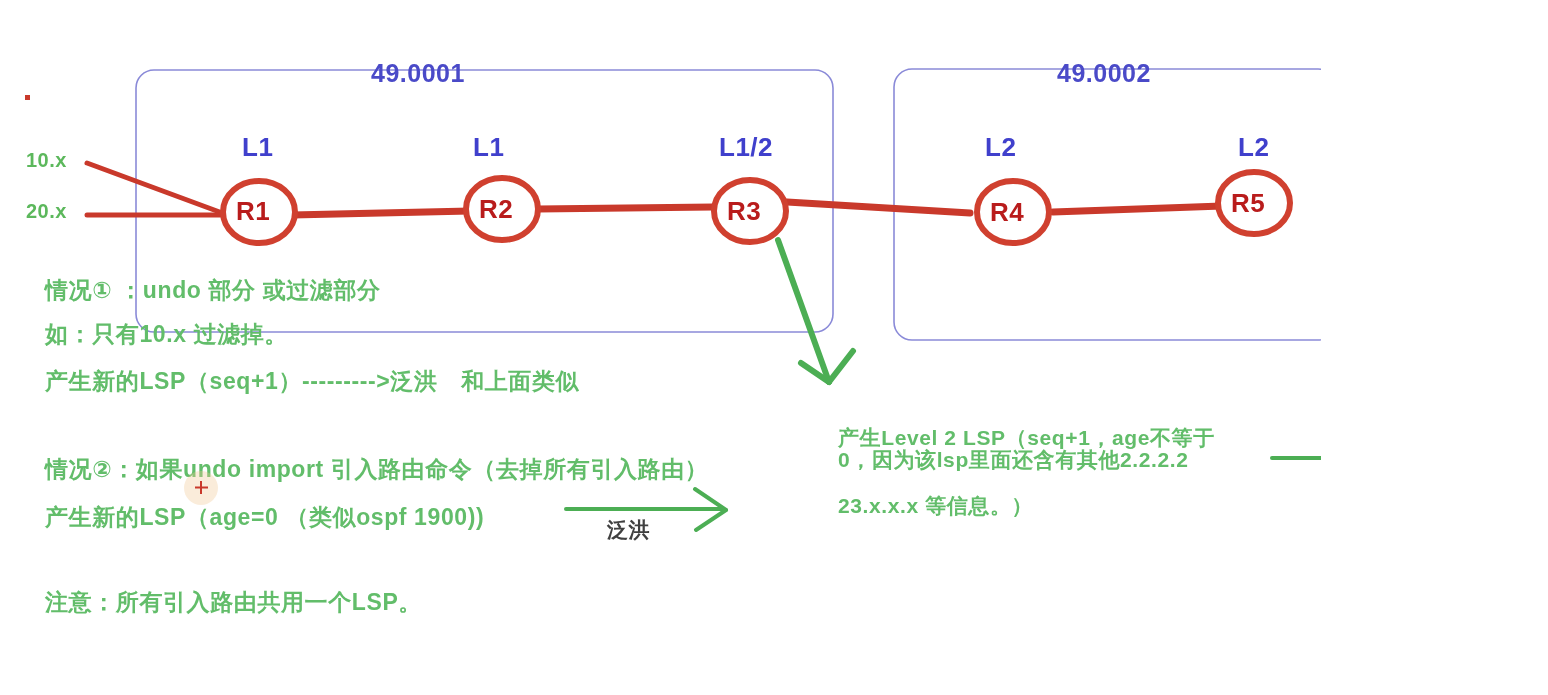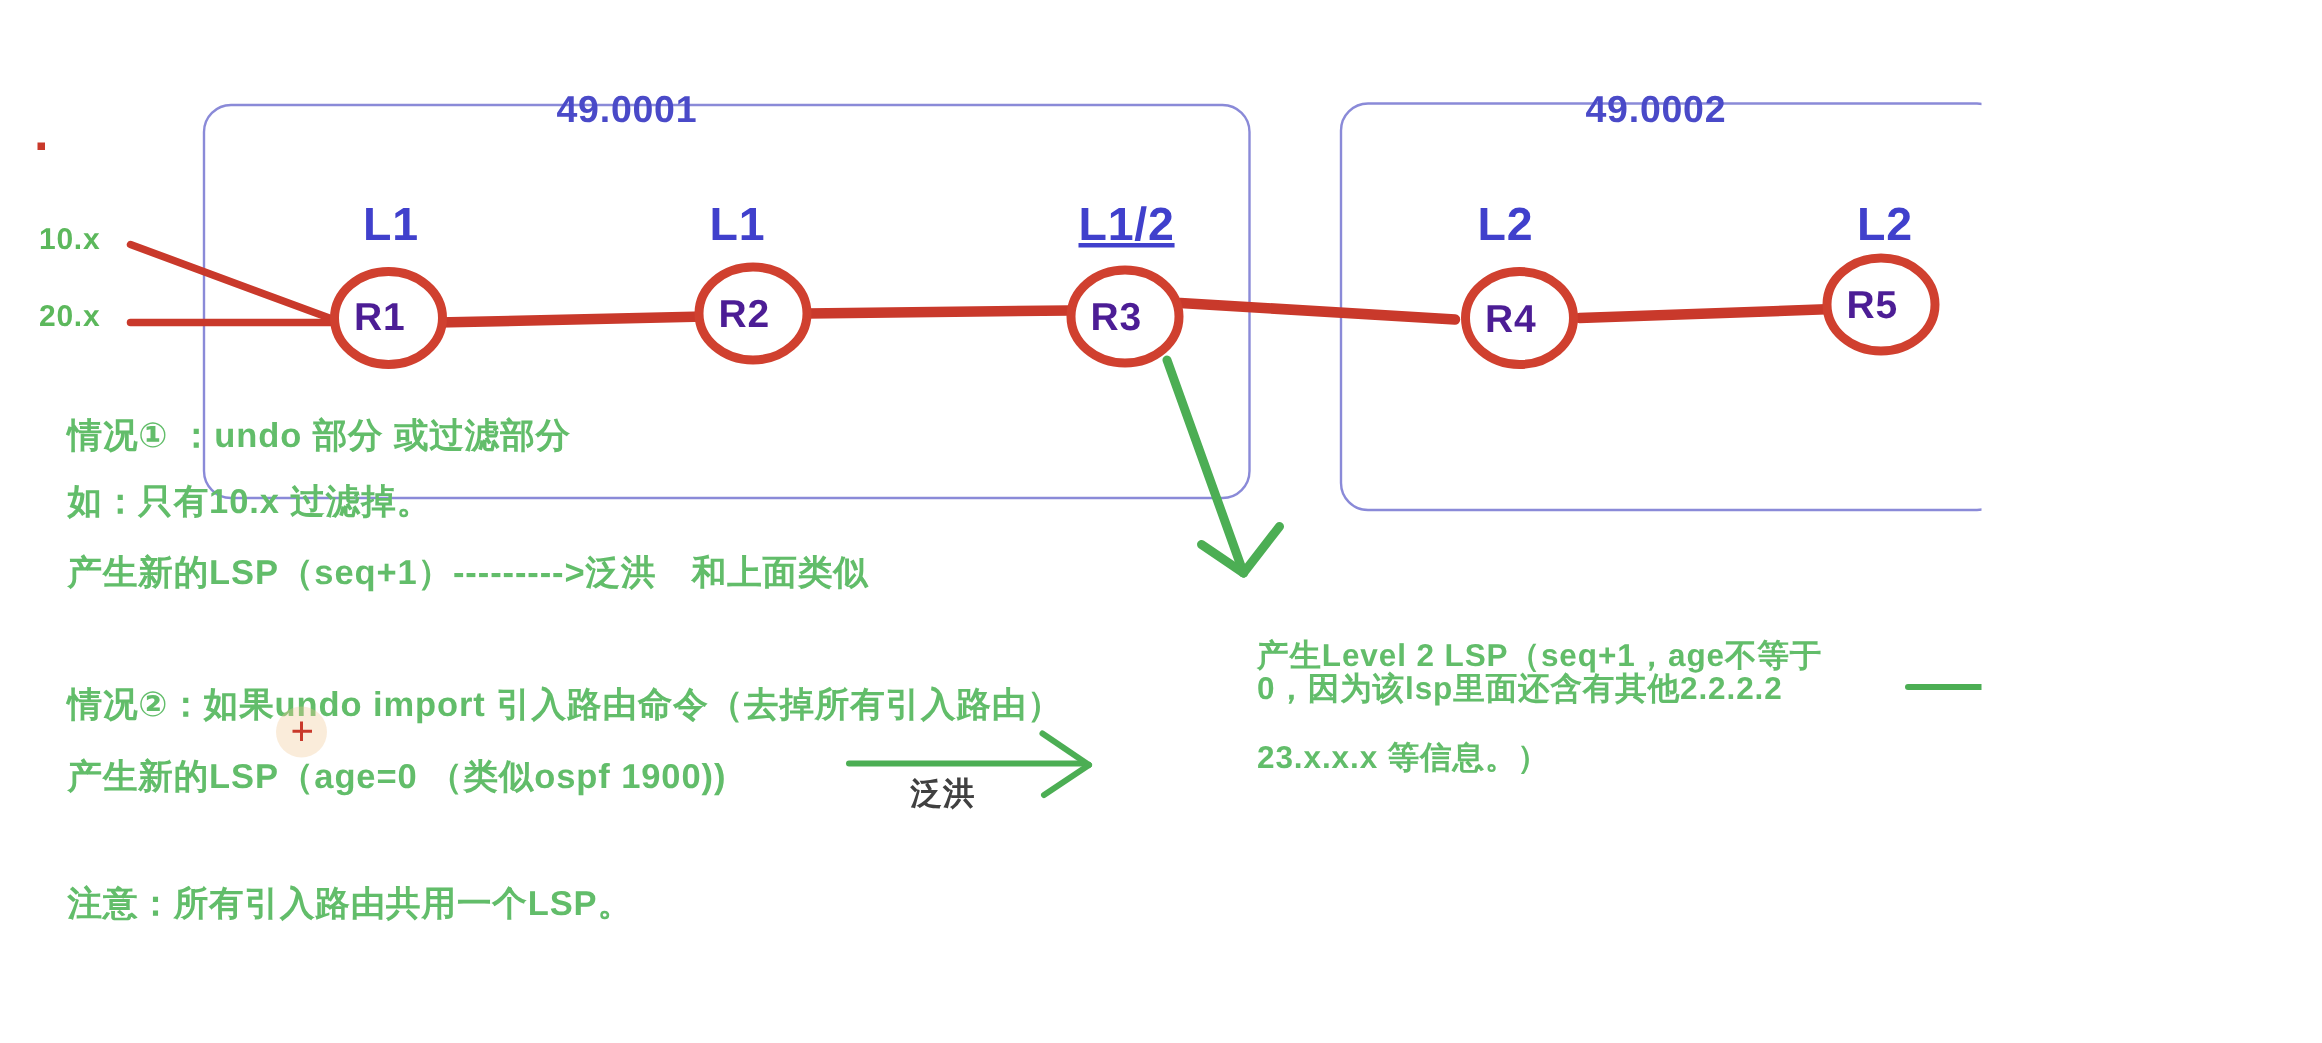--- a/index.html
+++ b/index.html
@@ -30,25 +30,25 @@
     font-weight: bold;
     line-height: 1;
   }
   .area-title {
     color: #4a4ac8;
     font-size: 25px;
     letter-spacing: 0.5px;
   }
   .level-label {
     color: #4040cc;
-    font-size: 31px;
+    font-size: 26px;
     letter-spacing: 0.5px;
   }
   .router-label {
-    color: #4c1d95;
+    color: #b91c1c;
     font-size: 26px;
     letter-spacing: 0.5px;
     text-align: center;
   }
   .prefix-label {
     color: #5cb85c;
     font-size: 20px;
     letter-spacing: 0.5px;
   }
   .note-green {
@@ -112,21 +112,21 @@
 
     <rect x="25" y="95" width="5" height="5" fill="#c9392b"></rect>
 
   </svg>
 
   <div class="txt area-title" style="left:371px; top:61px;">49.0001</div>
   <div class="txt area-title" style="left:1057px; top:61px;">49.0002</div>
 
   <div class="txt level-label" style="left:242px; top:134px;">L1</div>
   <div class="txt level-label" style="left:473px; top:134px;">L1</div>
-  <div class="txt level-label" style="left:719px; top:134px;text-decoration:underline;">L1/2</div>
+  <div class="txt level-label" style="left:719px; top:134px;">L1/2</div>
   <div class="txt level-label" style="left:985px; top:134px;">L2</div>
   <div class="txt level-label" style="left:1238px; top:134px;">L2</div>
 
   <div class="txt router-label" style="left:236px; top:198px;">R1</div>
   <div class="txt router-label" style="left:479px; top:196px;">R2</div>
   <div class="txt router-label" style="left:727px; top:198px;">R3</div>
   <div class="txt router-label" style="left:990px; top:199px;">R4</div>
   <div class="txt router-label" style="left:1231px; top:190px;">R5</div>
 
   <div class="txt prefix-label" style="left:26px; top:150px;">10.x</div>

